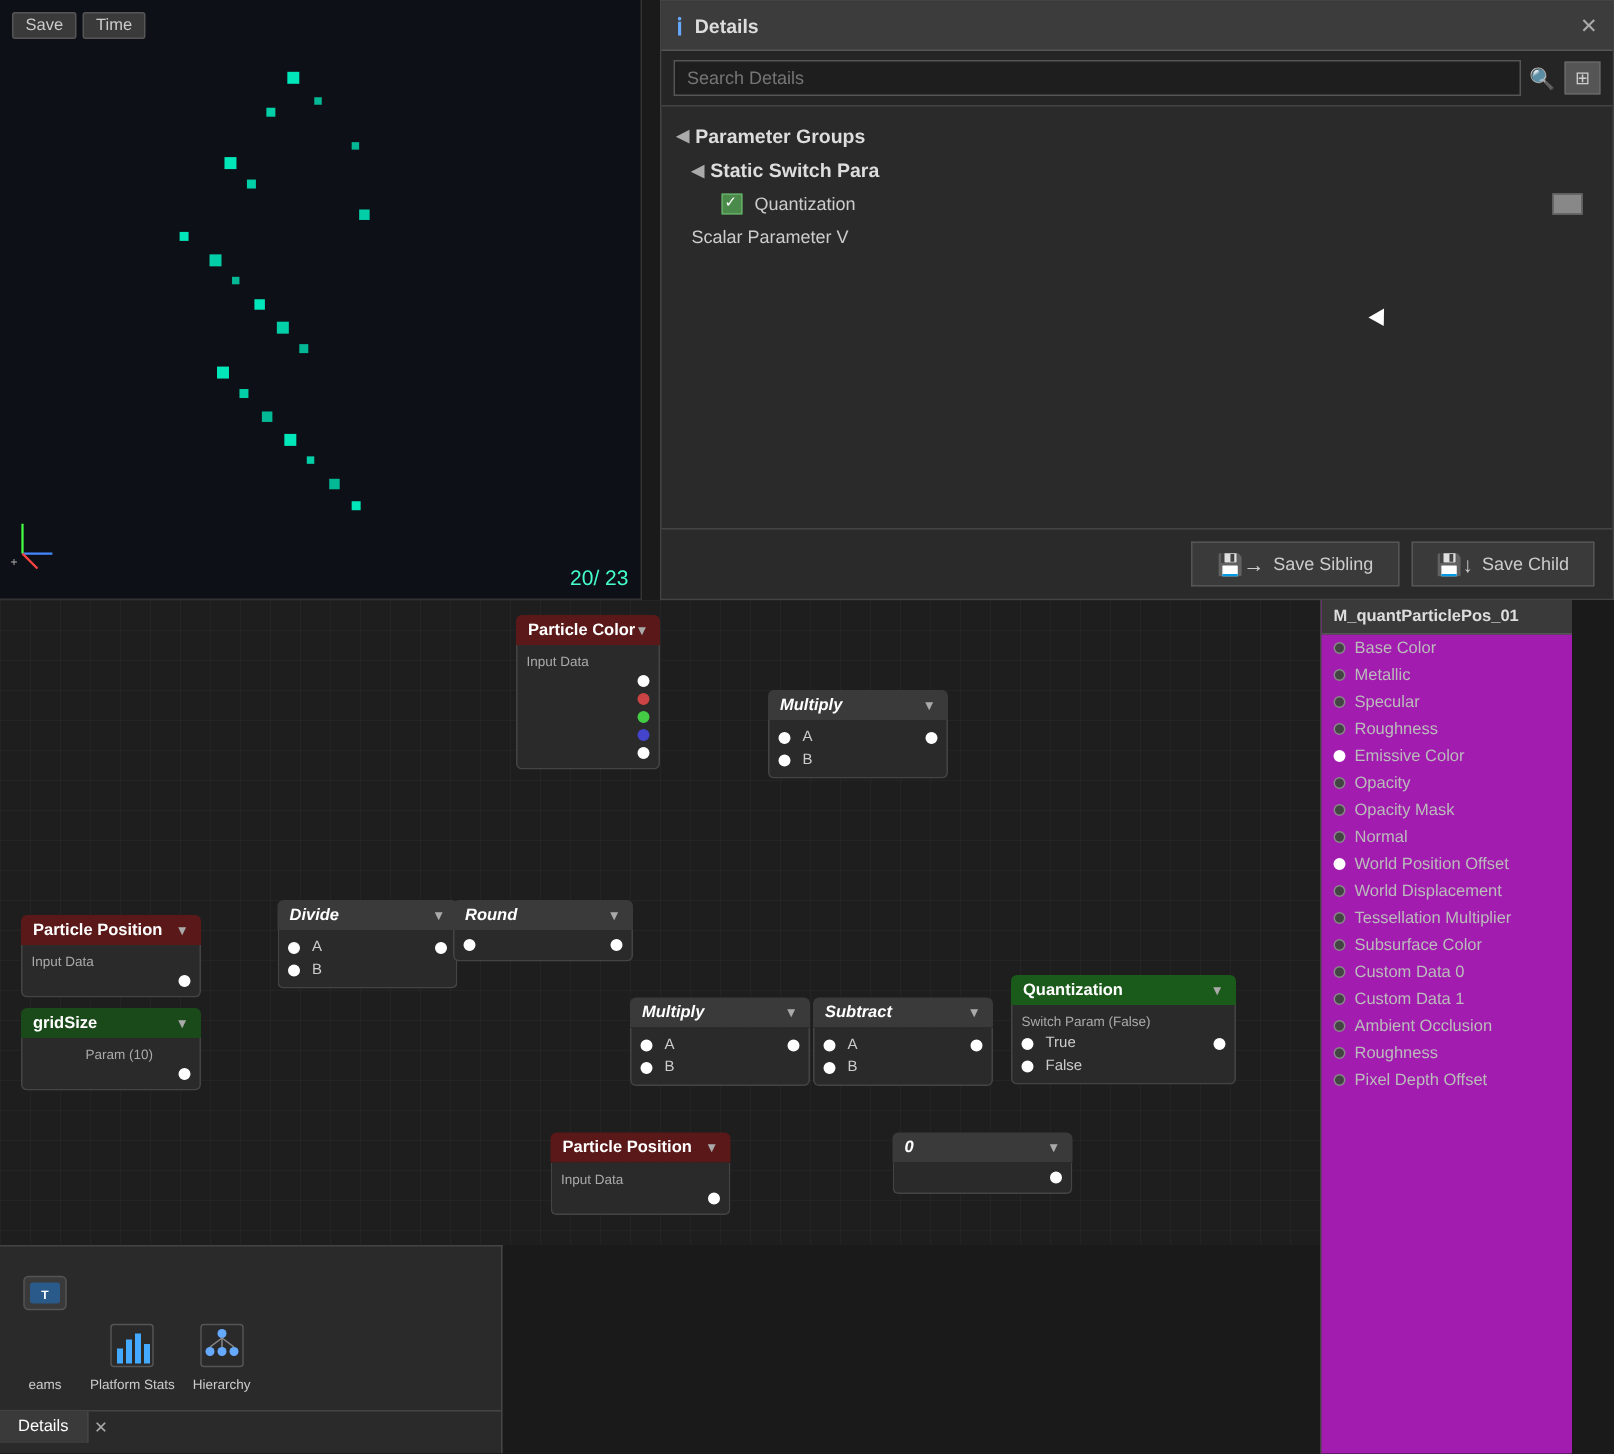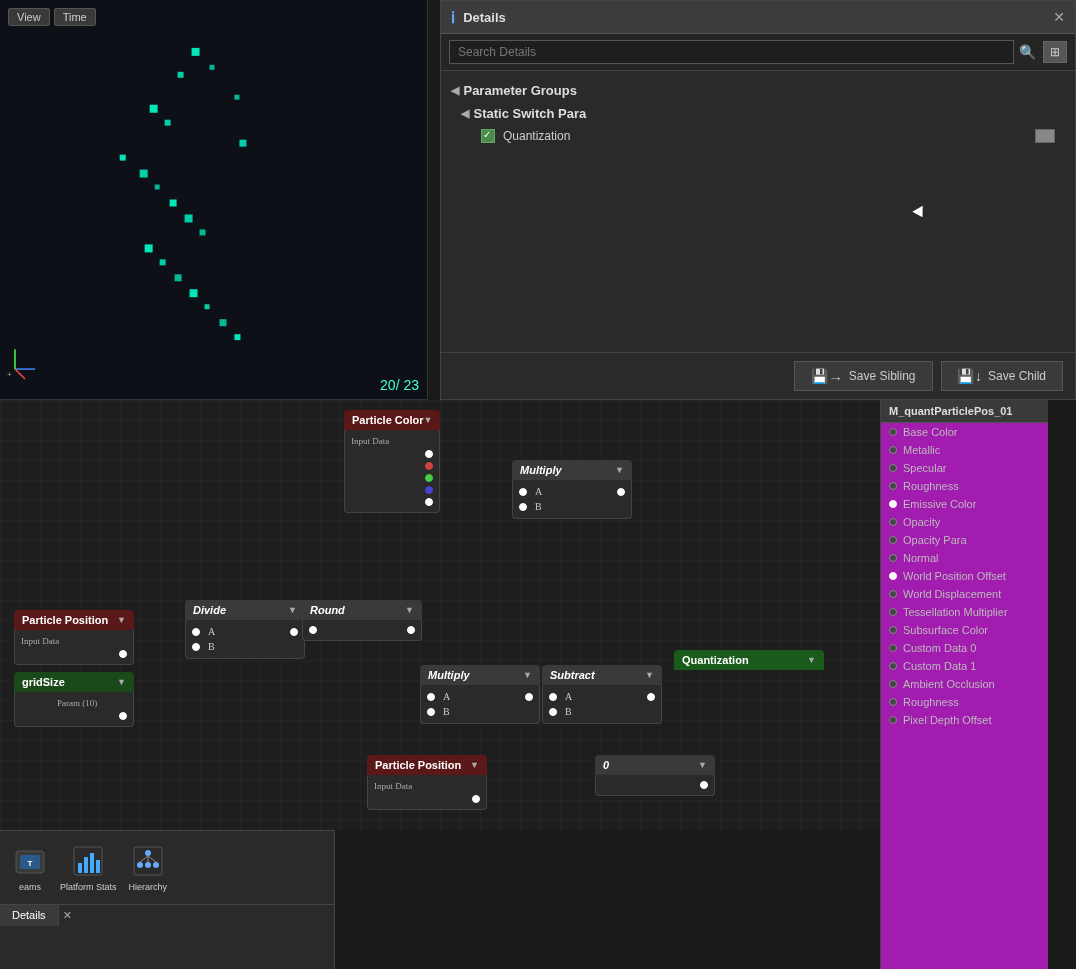--- a/index.html
+++ b/index.html
@@ -187,21 +187,20 @@
       color: white;
       border-radius: 4px 4px 0 0;
       display: flex; align-items: center; justify-content: space-between;
     }
     .node-body {
       background: #2a2a2a;
       border: 1px solid #444;
       border-top: none;
       border-radius: 0 0 4px 4px;
       padding: 4px 0;
-      font-family: Liberation Serif, serif;
     }
     .node-pin-row {
       display: flex; align-items: center;
       padding: 2px 6px;
       font-size: 10px;
       color: #ccc;
       gap: 4px;
     }
     .pin {
       width: 8px; height: 8px;
@@ -343,21 +342,21 @@
     .node-arrow {
       font-size: 9px;
       color: #aaa;
     }
   </style>
 </head>
 <body>
 
 <div id="viewport">
   <div id="viewport-toolbar">
-    <button class="vp-btn">View</button>
+    <button class="vp-btn">Save</button>
     <button class="vp-btn">Time</button>
   </div>
 
   <svg class="particle-canvas" viewBox="0 0 428 400">
 
     <rect x="192" y="48" width="8" height="8" fill="#00ffcc" opacity="0.9"></rect>
     <rect x="178" y="72" width="6" height="6" fill="#00ffcc" opacity="0.8"></rect>
     <rect x="210" y="65" width="5" height="5" fill="#00ffcc" opacity="0.7"></rect>
     <rect x="150" y="105" width="8" height="8" fill="#00ffcc" opacity="0.9"></rect>
     <rect x="165" y="120" width="6" height="6" fill="#00ffcc" opacity="0.8"></rect>
@@ -407,20 +406,23 @@
     </div>
     <div class="section-header" style="padding-left:20px;">
       <span class="arrow">◀</span>
       <span>Static Switch Para</span>
     </div>
     <div class="param-row indent">
       <span class="checkbox-checked"></span>
       <span class="param-label">Quantization</span>
       <span class="color-swatch"></span>
     </div>
+    <div class="param-row">
+      <span class="param-label">Scalar Parameter V</span>
+    </div>
   </div>
   <div id="details-footer">
     <button class="footer-btn">
       <span class="save-icon">💾→</span>
       <span>Save Sibling</span>
     </button>
     <button class="footer-btn">
       <span class="save-icon">💾↓</span>
       <span>Save Child</span>
     </button>
@@ -563,20 +565,34 @@
         <span style="flex:1;margin-left:4px;">B</span>
       </div>
     </div>
   </div>
 
   <div class="node" id="node-quantization" style="width:150px;">
     <div class="node-header header-green">
       <span>Quantization</span>
       <span class="node-arrow">▼</span>
     </div>
+    <div class="node-body">
+      <div class="node-pin-row">
+        <span style="color:#aaa;font-size:9px;">Switch Param (False)</span>
+      </div>
+      <div class="node-pin-row">
+        <span class="pin white"></span>
+        <span style="flex:1;margin-left:4px;">True</span>
+        <span class="pin white out"></span>
+      </div>
+      <div class="node-pin-row">
+        <span class="pin white"></span>
+        <span style="flex:1;margin-left:4px;">False</span>
+      </div>
+    </div>
   </div>
 
   <div class="node" id="node-gridsize">
     <div class="node-header header-darkgreen">
       <span>gridSize</span>
       <span class="node-arrow">▼</span>
     </div>
     <div class="node-body">
       <div class="node-pin-row">
         <span style="color:#aaa;font-size:9px;padding-left:36px;">Param (10)</span>
@@ -667,21 +683,21 @@
       <div class="material-pin-row active">
         <span class="pin white"></span>
         <span>Emissive Color</span>
       </div>
       <div class="material-pin-row">
         <span class="pin"></span>
         <span>Opacity</span>
       </div>
       <div class="material-pin-row">
         <span class="pin"></span>
-        <span>Opacity Para</span>
+        <span>Opacity Mask</span>
       </div>
       <div class="material-pin-row">
         <span class="pin"></span>
         <span>Normal</span>
       </div>
       <div class="material-pin-row active">
         <span class="pin white"></span>
         <span>World Position Offset</span>
       </div>
       <div class="material-pin-row">
@@ -721,21 +737,21 @@
 
 <div id="taskbar">
   <div id="taskbar-icons">
 
     <div class="taskbar-icon">
       <svg width="36" height="36" viewBox="0 0 36 36">
         <rect x="4" y="8" width="28" height="22" rx="3" fill="#3a3a3a" stroke="#555" stroke-width="1"></rect>
         <rect x="8" y="12" width="20" height="14" rx="2" fill="#2a5a8a"></rect>
         <text x="18" y="23" text-anchor="middle" fill="white" font-size="8" font-weight="bold">T</text>
       </svg>
-      <span style="font-size:9px;color:#ccc;">eams</span>
+      <span style="font-size:9px;color:#ccc;margin-top:36px;">eams</span>
     </div>
 
     <div class="taskbar-icon">
       <svg width="36" height="36" viewBox="0 0 36 36">
         <rect x="4" y="4" width="28" height="28" rx="2" fill="#2a2a2a" stroke="#555" stroke-width="1"></rect>
         <rect x="8" y="20" width="4" height="10" fill="#4af"></rect>
         <rect x="14" y="14" width="4" height="16" fill="#4af"></rect>
         <rect x="20" y="10" width="4" height="20" fill="#4af"></rect>
         <rect x="26" y="17" width="4" height="13" fill="#4af"></rect>
       </svg>

